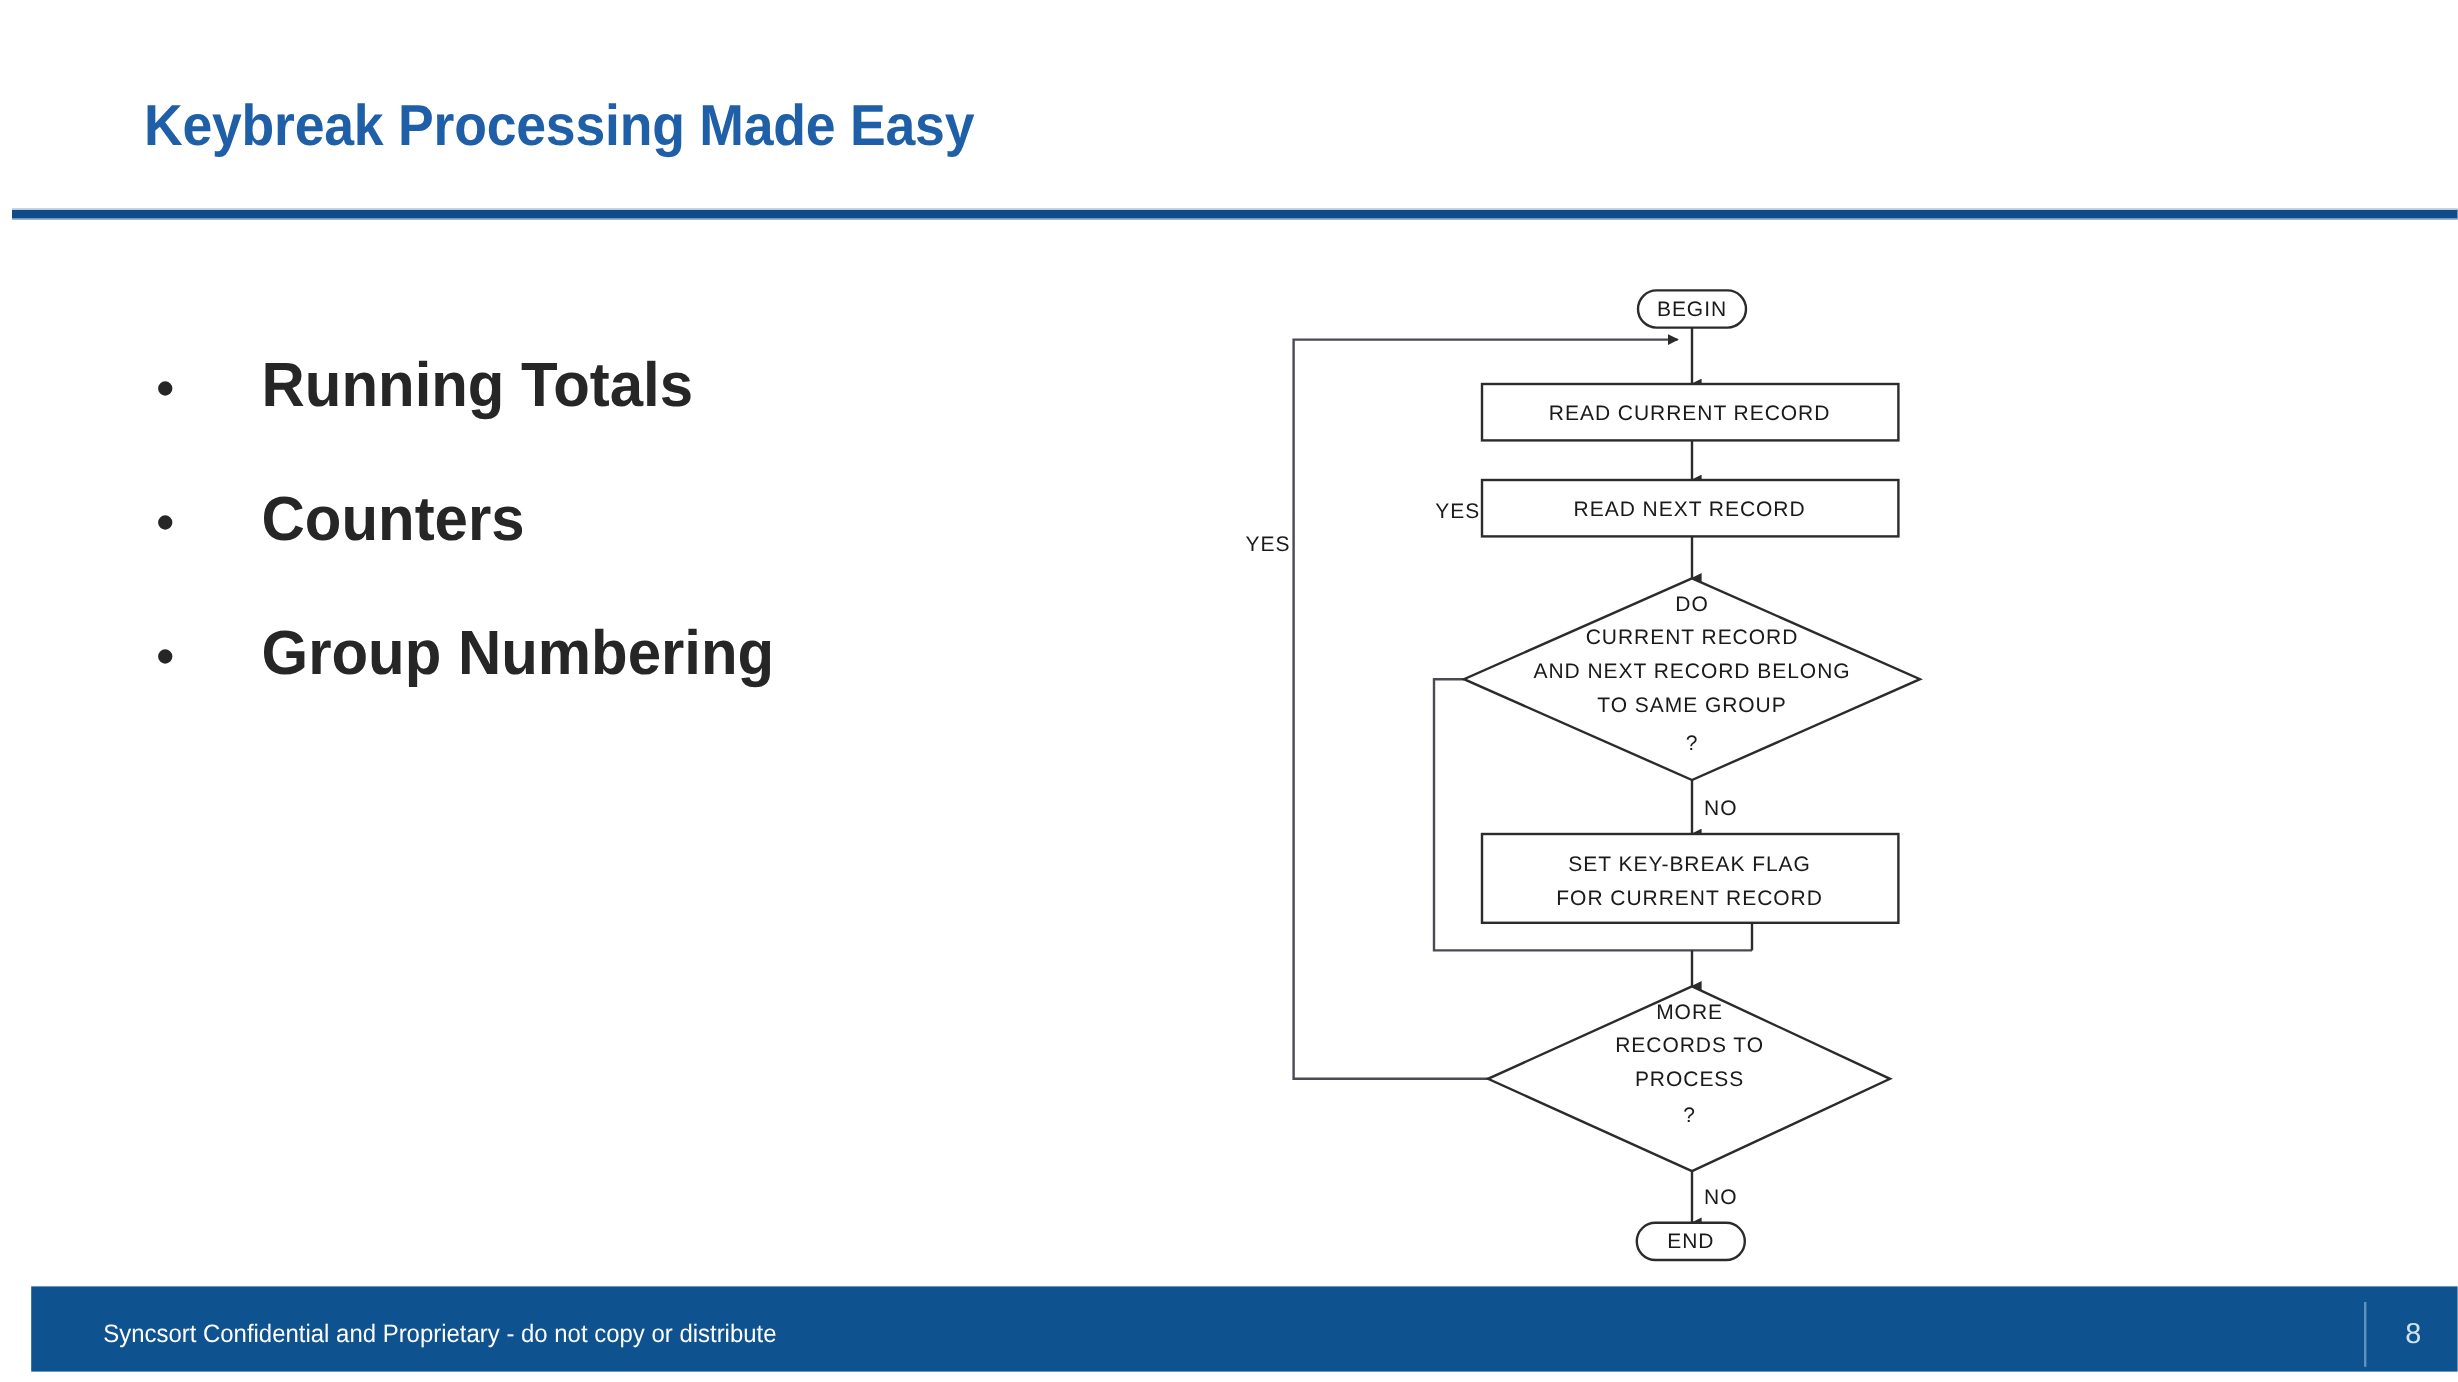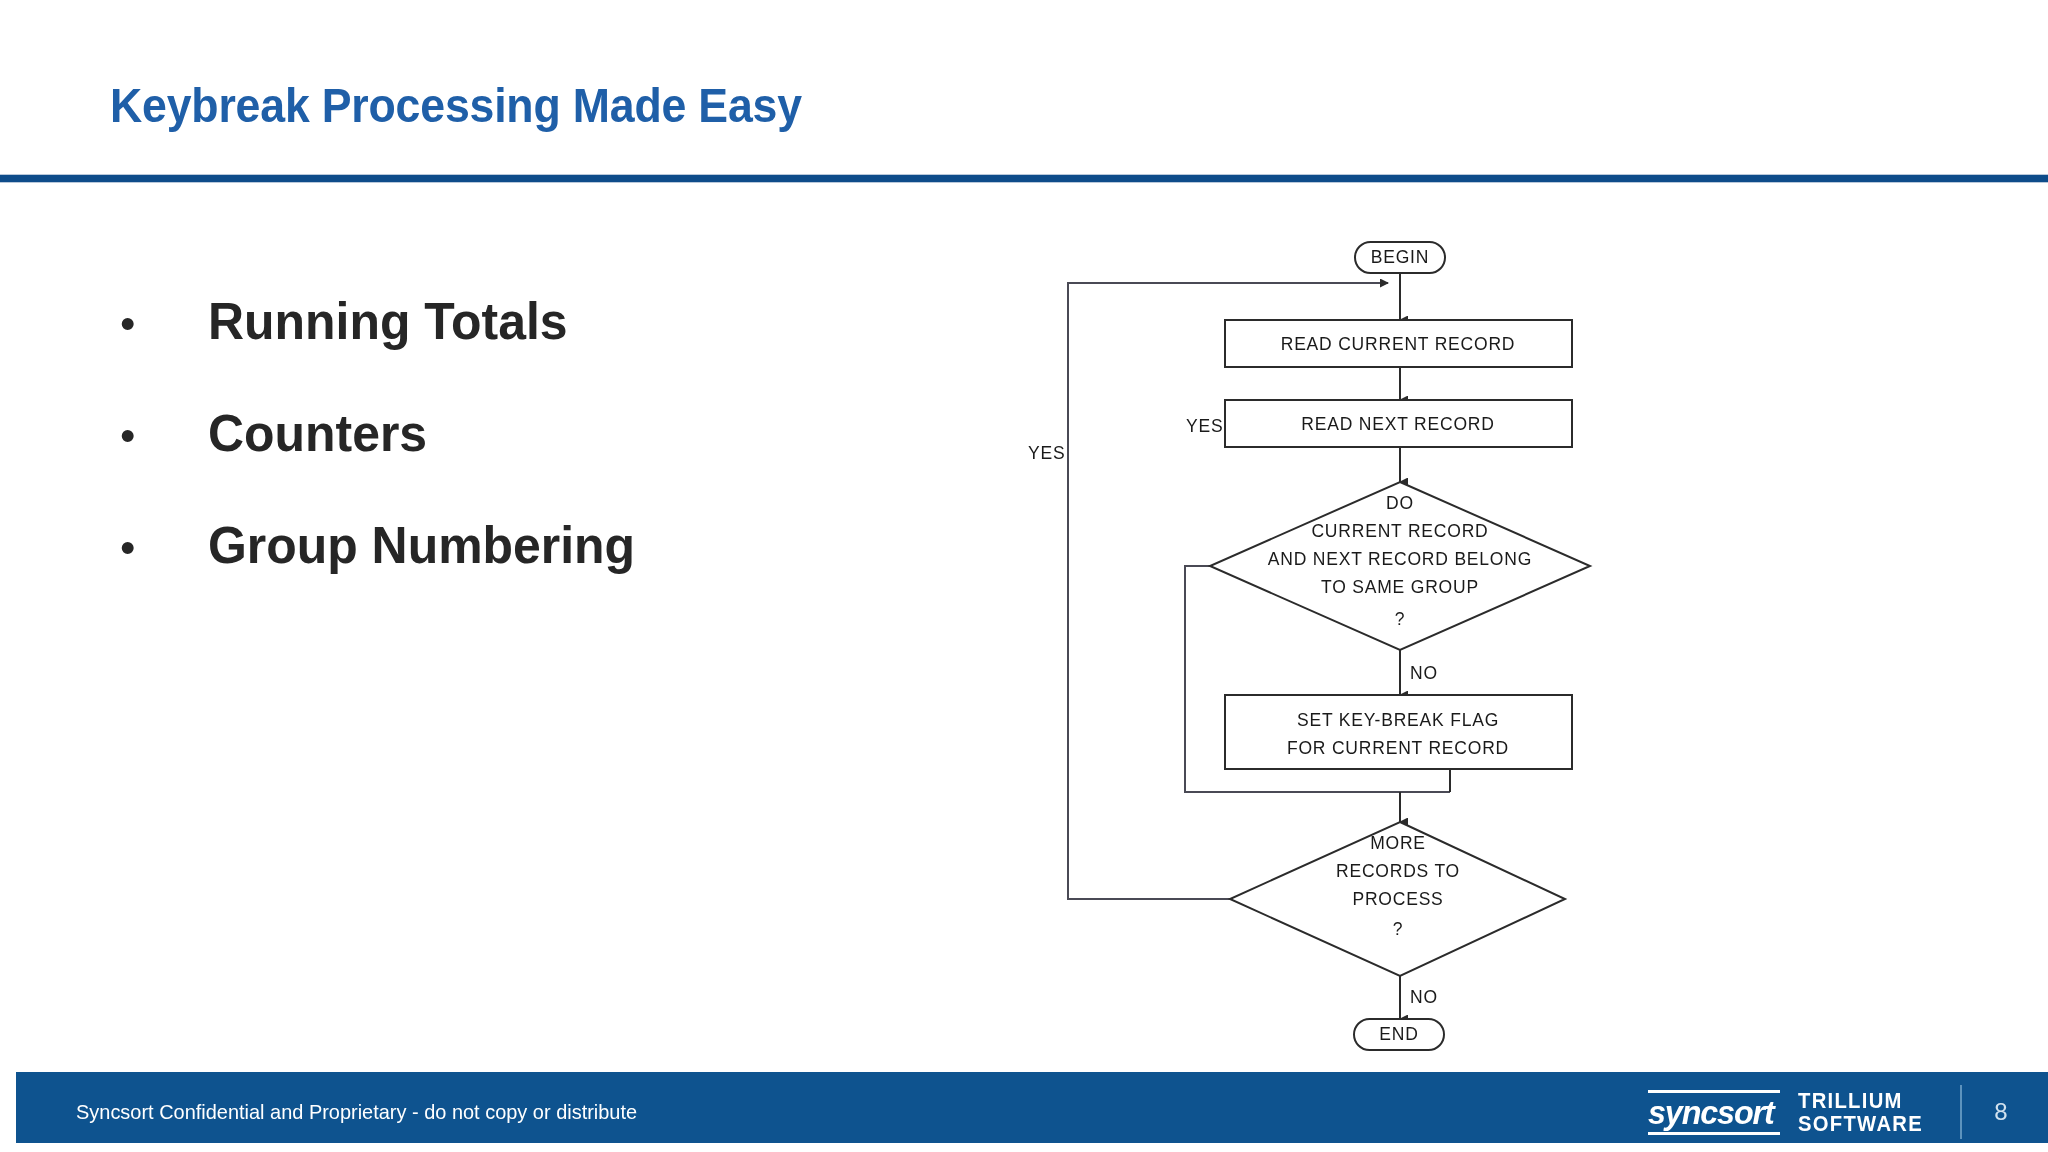--- a/index.html
+++ b/index.html
@@ -13,20 +13,21 @@
     overflow: hidden;
     font-family: "Liberation Sans", sans-serif;
     position: relative;
   }
 
   
   #slide {
     position: absolute;
     inset: 0;
     background: #ffffff;
+    margin-left: 10px;
   }
 
   
   #title-area {
     position: absolute;
     left: 0; top: 0;
     width: 2048px;
     height: 176px;
   }
   #page-title {
@@ -294,28 +295,19 @@
       <text class="fc-label" x="390" y="786">NO</text>
 
     </svg>
   </div>
 
   <div id="footer">
 
     <div id="footer-note">Syncsort Confidential and Proprietary - do not copy or distribute</div>
 
     <div id="brand-block">
-      <div id="logo-lockup">
-        <div id="syncsort-mark">
-          <span id="syncsort-word">syncsort</span>
-        </div>
-        <div id="trillium-block">
-          <div>TRILLIUM</div>
-          <div>SOFTWARE</div>
-        </div>
-      </div>
       <div id="brand-divider"></div>
       <div id="page-number">8</div>
     </div>
 
   </div>
 
 </div>
 
 </body></html>

